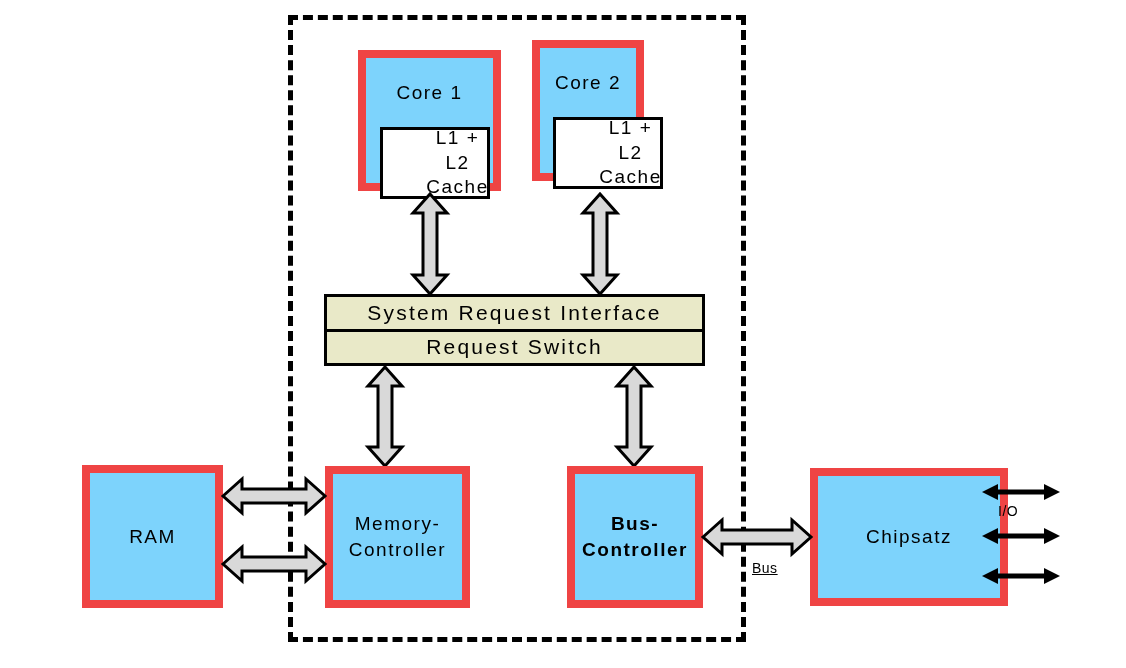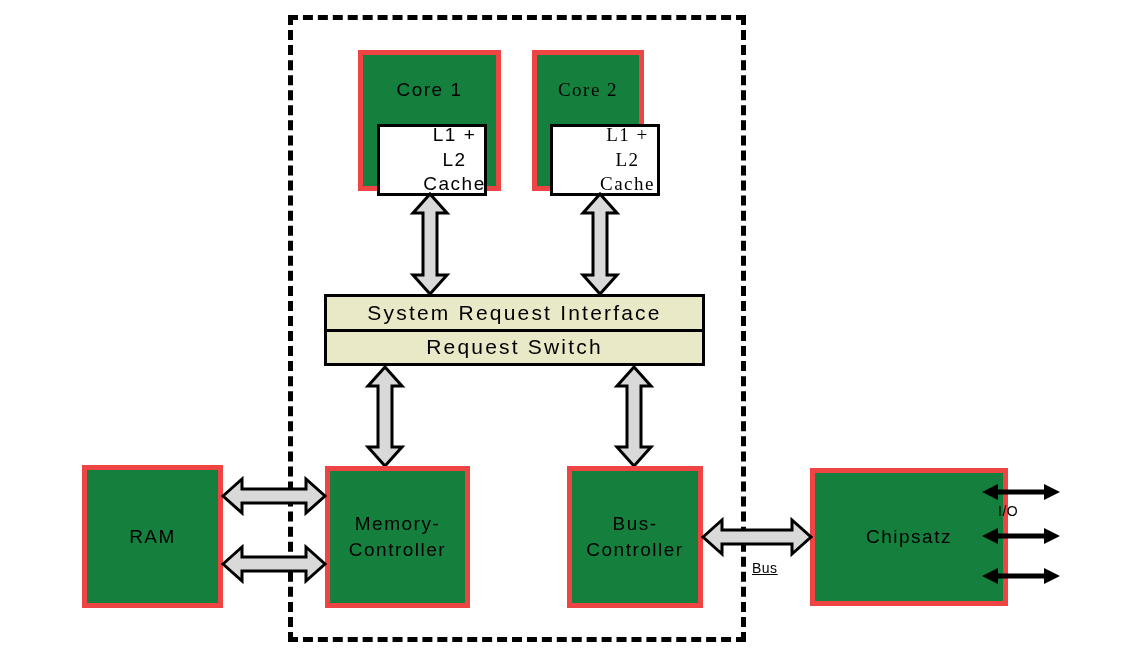--- a/index.html
+++ b/index.html
@@ -11,22 +11,22 @@
     position: relative;
     width: 1126px;
     height: 668px;
     background: #ffffff;
     font-family: "Liberation Sans", sans-serif;
     overflow: hidden;
   }
   .box {
     position: absolute;
     box-sizing: border-box;
-    border: 5px solid #ef4444;
-    background: #15803d;
+    border: 8px solid #ef4444;
+    background: #7dd3fc;
     display: flex;
     align-items: center;
     justify-content: center;
     text-align: center;
     color: #000000;
     font-size: 19px;
     letter-spacing: 1.5px;
     line-height: 1.35;
   }
   .box-label {
@@ -109,21 +109,21 @@
   <div class="dashed-region" style="left:288px; top:15px; width:458px; height:627px;"></div>
 
   <div class="box core-box" style="left:358px; top:50px; width:143px; height:141px;">
     <span class="core-title">Core 1</span>
     <div class="cache-box" style="left:14px; top:69px; width:110px; height:72px;">
       <span>L1 + L2
 Cache</span>
     </div>
   </div>
 
-  <div class="box core-box" style="left:532px; top:50px; width:112px; height:141px;font-family:Liberation Serif, serif;">
+  <div class="box core-box" style="left:532px; top:40px; width:112px; height:141px;">
     <span class="core-title">Core 2</span>
     <div class="cache-box" style="left:13px; top:69px; width:110px; height:72px;">
       <span>L1 + L2
 Cache</span>
     </div>
   </div>
 
   <svg class="arrow-svg" style="left:411px; top:193px;" width="38" height="102" viewBox="0 0 38 102">
     <polygon points="19,1 36,20 26,20 26,82 36,82 19,101 2,82 12,82 12,20 2,20" fill="#d9d9d9" stroke="#000000" stroke-width="3" stroke-linejoin="miter"></polygon>
   </svg>
@@ -159,21 +159,21 @@
   </div>
 
   <svg class="arrow-svg" style="left:222px; top:477px;" width="104" height="38" viewBox="0 0 104 38">
     <polygon points="1,19 20,2 20,12 84,12 84,2 103,19 84,36 84,26 20,26 20,36" fill="#d9d9d9" stroke="#000000" stroke-width="3" stroke-linejoin="miter"></polygon>
   </svg>
 
   <svg class="arrow-svg" style="left:222px; top:545px;" width="104" height="38" viewBox="0 0 104 38">
     <polygon points="1,19 20,2 20,12 84,12 84,2 103,19 84,36 84,26 20,26 20,36" fill="#d9d9d9" stroke="#000000" stroke-width="3" stroke-linejoin="miter"></polygon>
   </svg>
 
-  <div class="box" style="left:567px; top:466px; width:136px; height:142px;">
+  <div class="box" style="left:567px; top:466px; width:136px; height:142px;font-weight:bold;">
     <span class="box-label">Bus-
 Controller</span>
   </div>
 
   <div class="box" style="left:810px; top:468px; width:198px; height:138px;">
     <span class="box-label">Chipsatz</span>
   </div>
 
   <svg class="arrow-svg" style="left:702px; top:518px;" width="110" height="38" viewBox="0 0 110 38">
     <polygon points="1,19 20,2 20,12 90,12 90,2 109,19 90,36 90,26 20,26 20,36" fill="#d9d9d9" stroke="#000000" stroke-width="3" stroke-linejoin="miter"></polygon>

